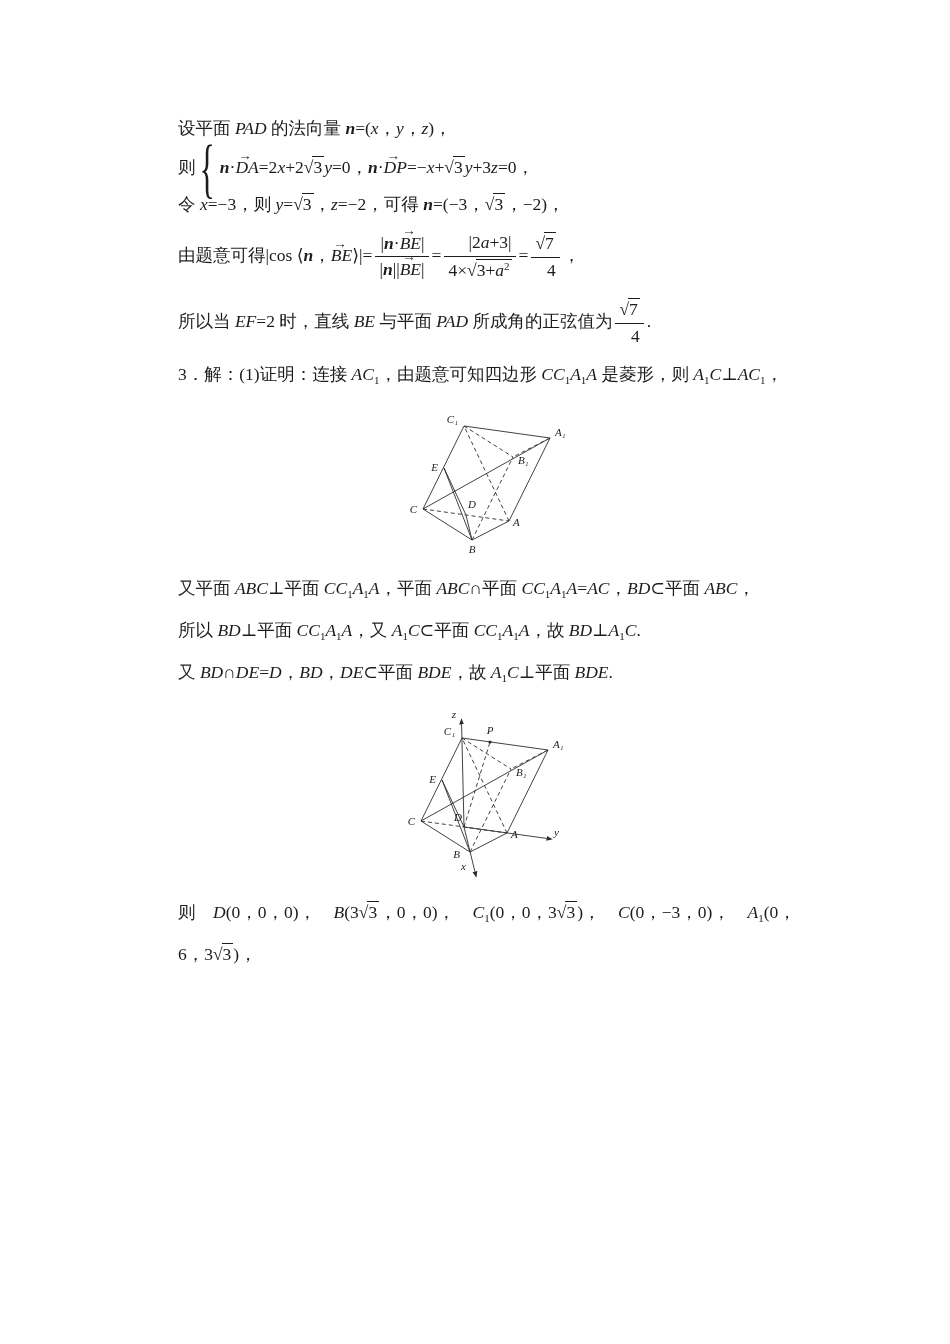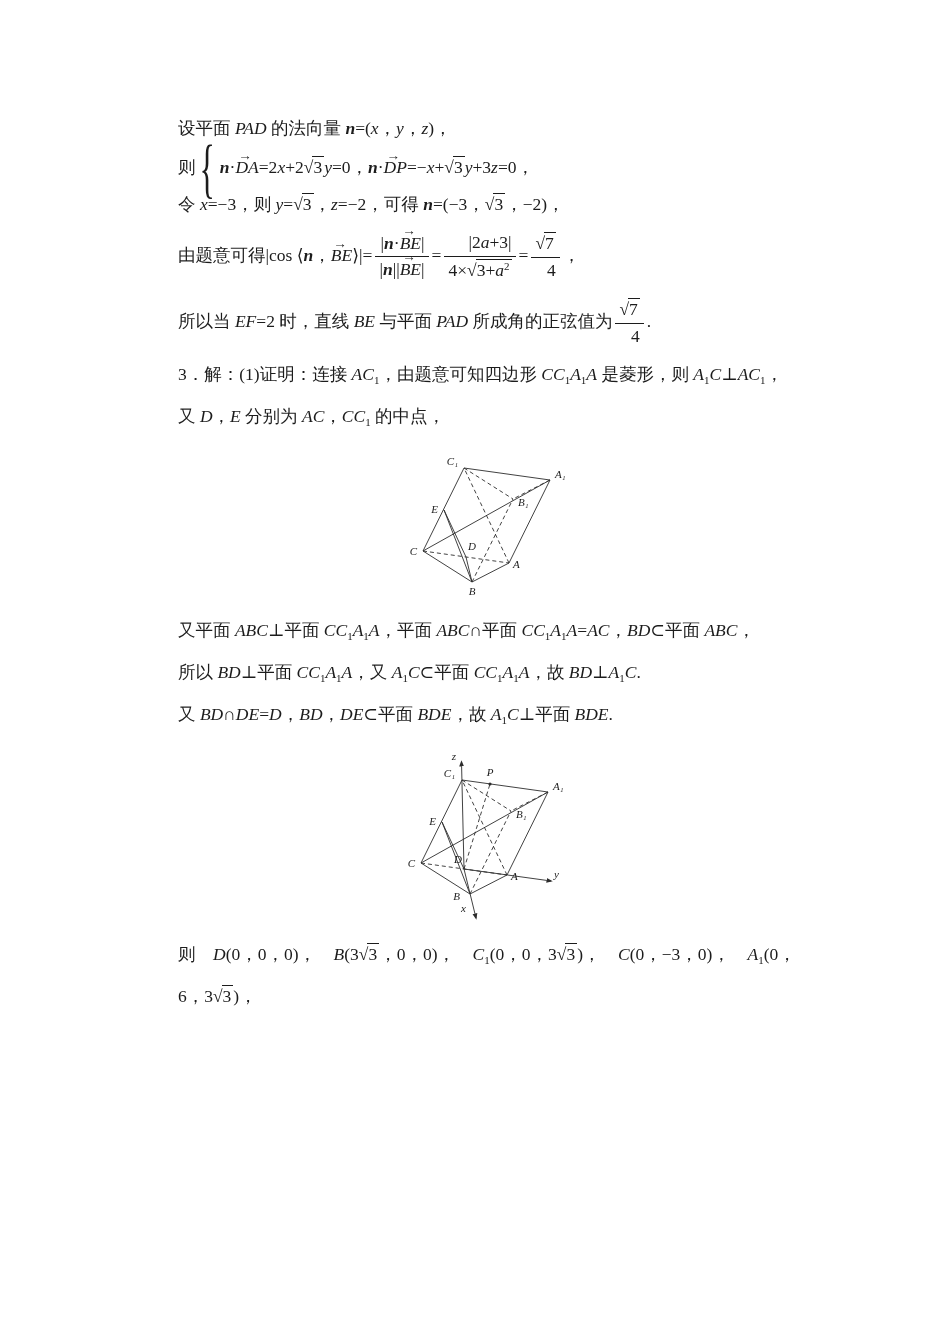--- a/index.html
+++ b/index.html
@@ -58,21 +58,20 @@
     <span class="sys-eqs">
       <span class="sys-eq"><span class="seg-b">n</span>·<span class="seg-v">DA</span>=2<span class="seg-i">x</span>+2<span class="seg-sq"><span class="rad">3</span></span><span class="seg-i">y</span>=0，</span>
       <span class="sys-eq"><span class="seg-b">n</span>·<span class="seg-v">DP</span>=−<span class="seg-i">x</span>+<span class="seg-sq"><span class="rad">3</span></span><span class="seg-i">y</span>+3<span class="seg-i">z</span>=0，</span>
     </span>
   </div>
 
   <p class="tline">令 <span class="seg-i">x</span>=−3，则 <span class="seg-i">y</span>=<span class="seg-sq"><span class="rad">3</span></span>，<span class="seg-i">z</span>=−2，可得 <span class="seg-b">n</span>=(−3，<span class="seg-sq"><span class="rad">3</span></span>，−2)，</p>
   <p class="display">由题意可得|cos ⟨<span class="seg-b">n</span>，<span class="seg-v">BE</span>⟩|=<span class="seg-frac"><span class="num">|<span class="seg-b">n</span>·<span class="seg-v">BE</span>|</span><span class="den">|<span class="seg-b">n</span>||<span class="seg-v">BE</span>|</span></span>=<span class="seg-frac"><span class="num">|2<span class="seg-i">a</span>+3|</span><span class="den">4×<span class="seg-sq"><span class="rad">3+<span class="seg-i">a</span><span class="seg-sup">2</span></span></span></span></span>=<span class="seg-frac"><span class="num"><span class="seg-sq"><span class="rad">7</span></span></span><span class="den">4</span></span>，</p>
   <p class="display2">所以当 <span class="seg-i">EF</span>=2 时，直线 <span class="seg-i">BE</span> 与平面 <span class="seg-i">PAD</span> 所成角的正弦值为<span class="seg-frac"><span class="num"><span class="seg-sq"><span class="rad">7</span></span></span><span class="den">4</span></span>.</p>
   <p class="tline">3．解：(1)证明：连接 <span class="seg-i">AC</span><span class="seg-sub">1</span>，由题意可知四边形 <span class="seg-i">CC</span><span class="seg-sub">1</span><span class="seg-i">A</span><span class="seg-sub">1</span><span class="seg-i">A</span> 是菱形，则 <span class="seg-i">A</span><span class="seg-sub">1</span><span class="seg-i">C</span>⊥<span class="seg-i">AC</span><span class="seg-sub">1</span>，</p>
-  <p class="tline">又 <span class="seg-i">D</span>，<span class="seg-i">E</span> 分别为 <span class="seg-i">AC</span>，<span class="seg-i">CC</span><span class="seg-sub">1</span> 的中点，</p>
 
   <div class="figure">
     <svg width="190" height="152" viewBox="0 0 190 152">
       <g>
         <line class="edge" x1="64" y1="18" x2="150" y2="30"></line>
         <line class="edge" x1="150" y1="30" x2="109" y2="113"></line>
         <line class="edge" x1="109" y1="113" x2="72" y2="132"></line>
         <line class="edge" x1="72" y1="132" x2="23" y2="101"></line>
         <line class="edge" x1="23" y1="101" x2="64" y2="18"></line>
         <line class="edge" x1="150" y1="30" x2="23" y2="101"></line>

